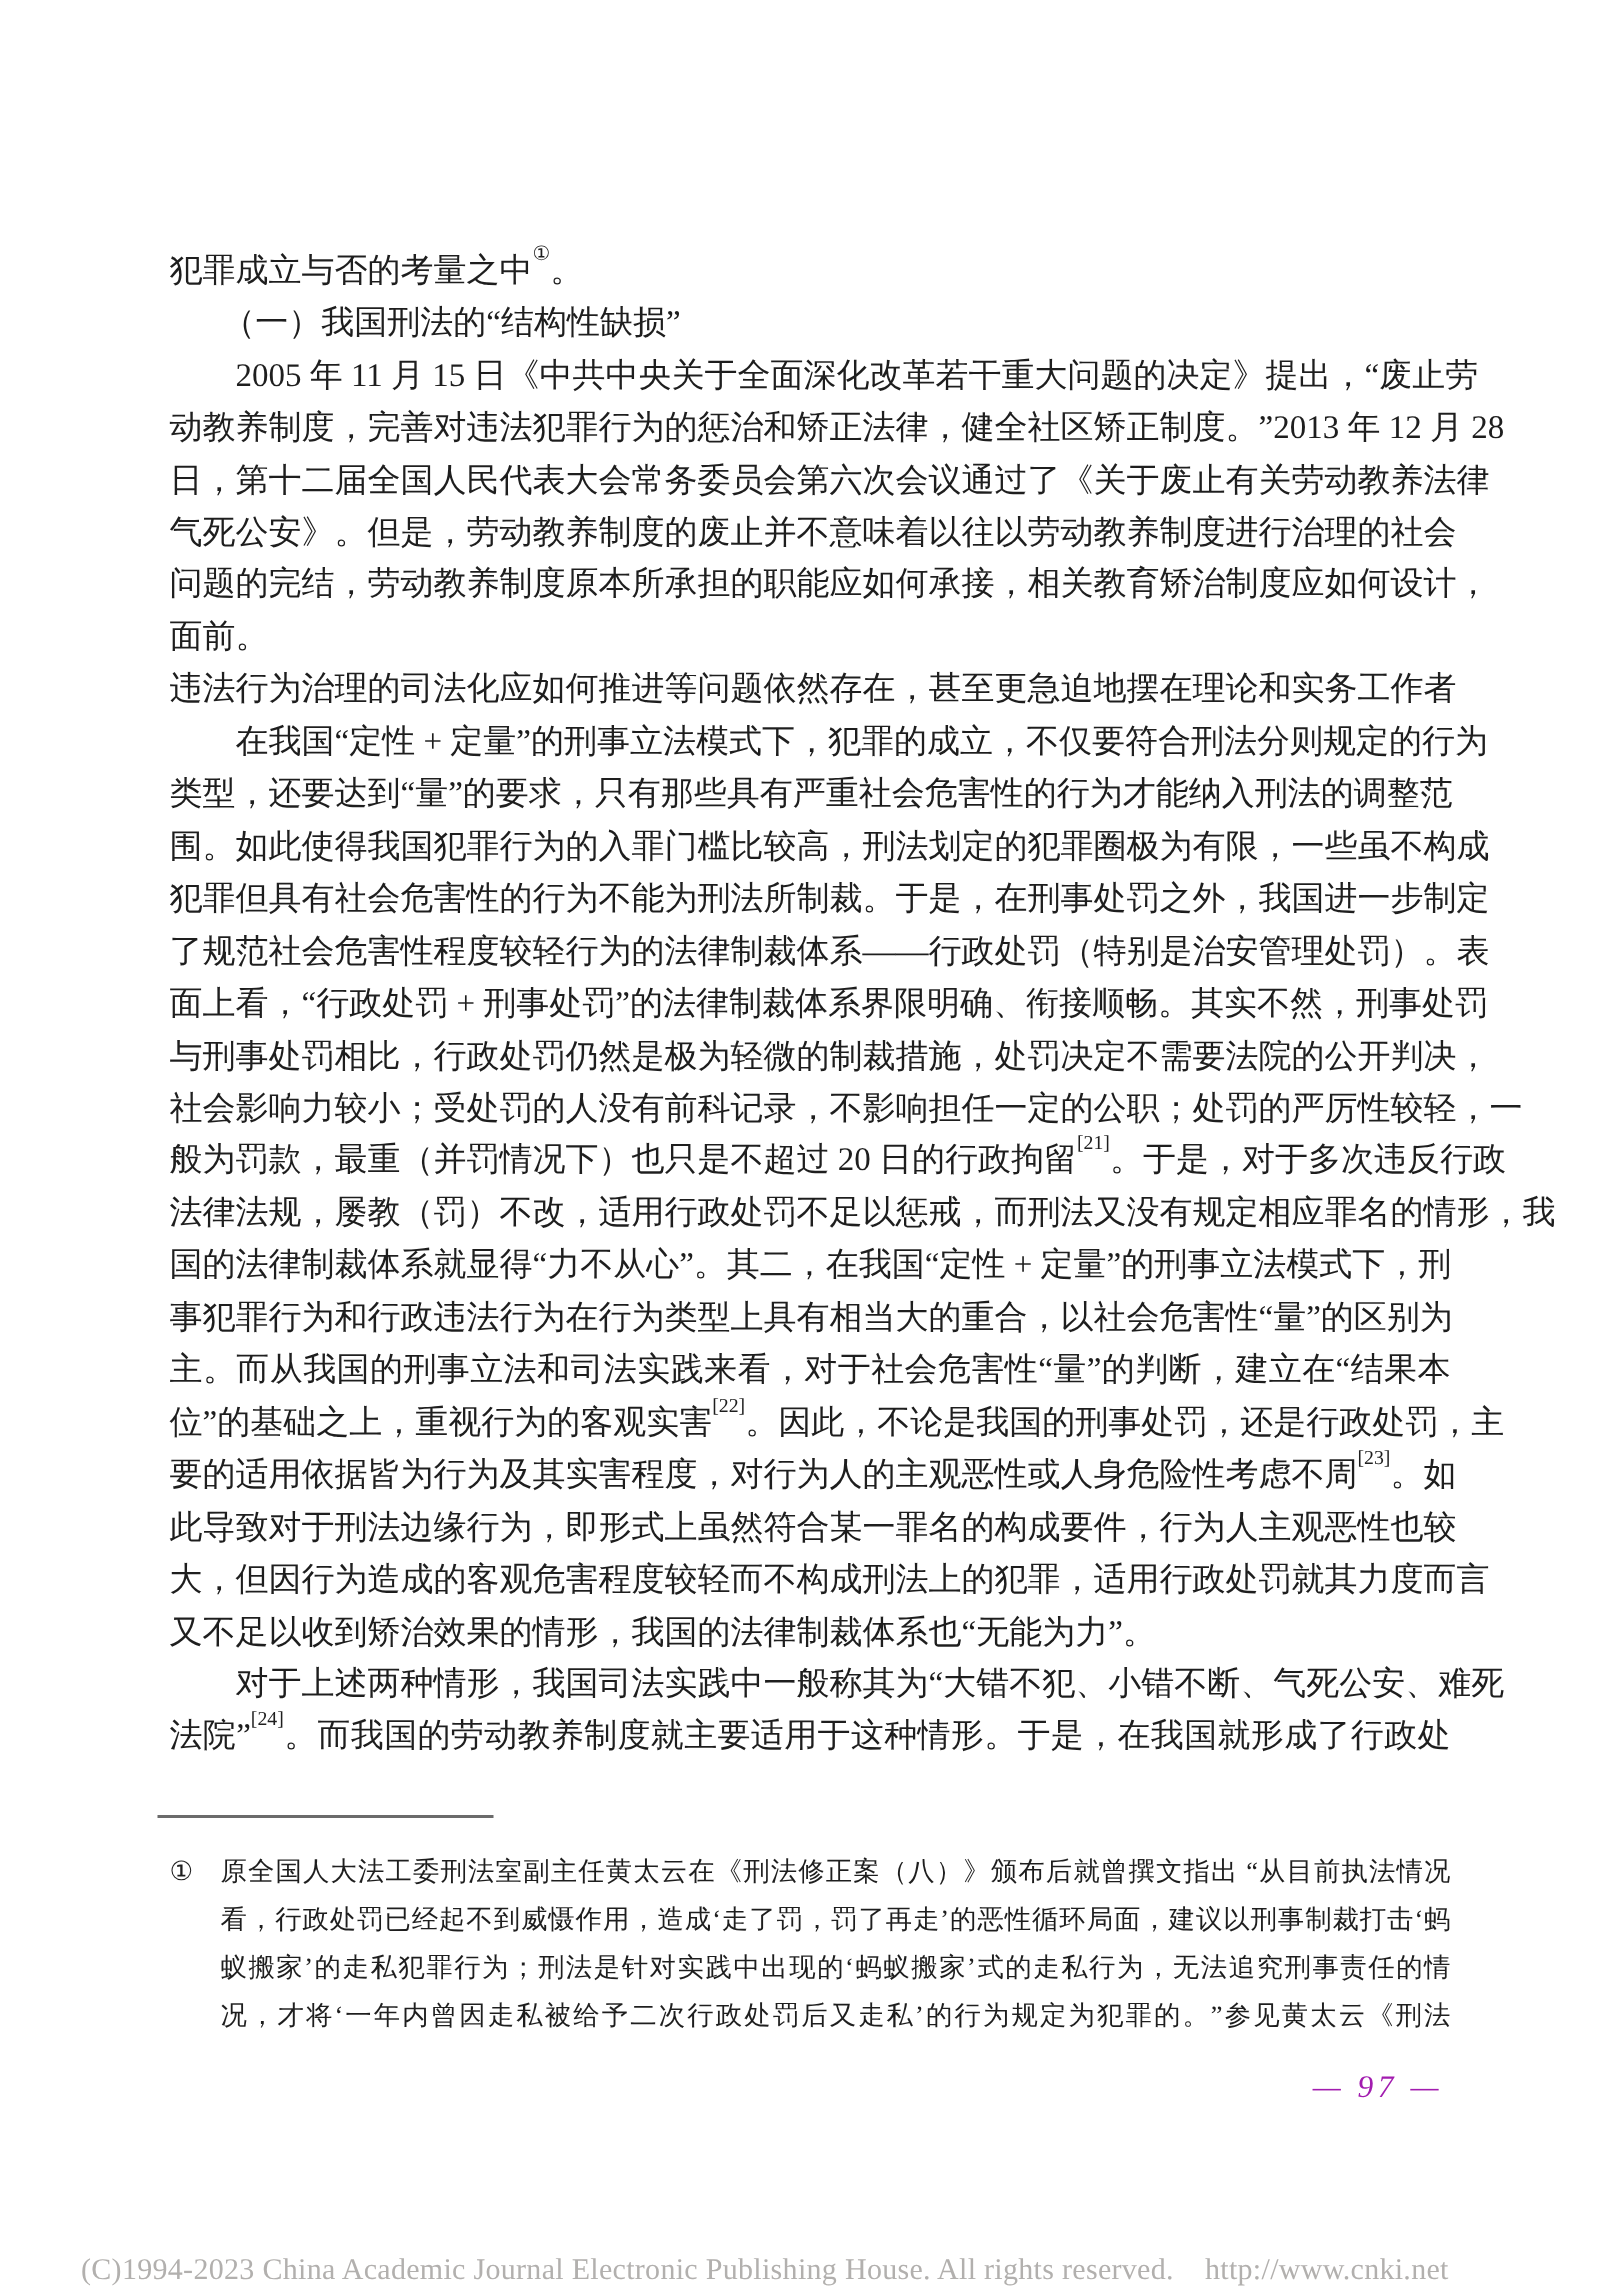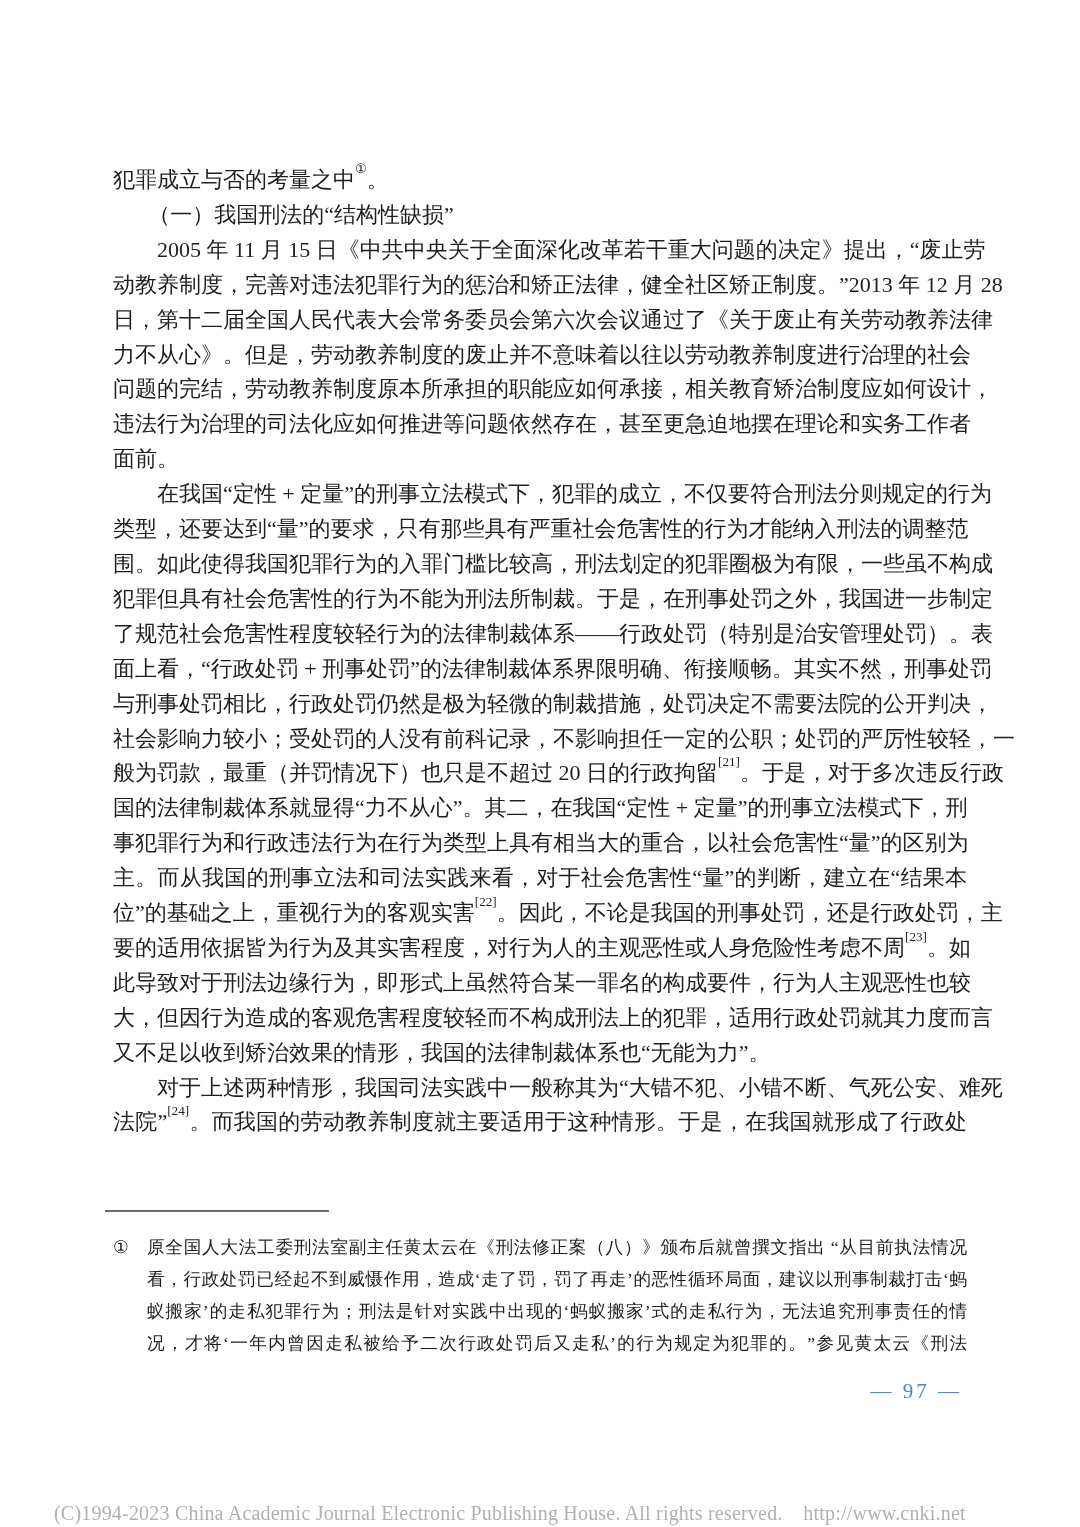--- a/index.html
+++ b/index.html
@@ -35,51 +35,52 @@
   .footnotes{
     position:absolute;left:113px;top:1231px;width:854px;
     font-size:17.6px;line-height:32px;color:var(--text);
   }
   .fn-line{position:relative;padding-left:34px;white-space:nowrap;}
   .fn-line.just{text-align:justify;text-align-last:justify;}
   .fn-marker{position:absolute;left:0;top:0;}
 
   .page-number{
     position:absolute;top:1379px;right:118px;
-    font-size:21px;color:#3b82f6;letter-spacing:3px;
+    font-size:21px;color:#a21caf;letter-spacing:3px;font-style:italic;
   }
   .footer{
     position:absolute;left:54px;top:1502px;
     font-size:20px;color:var(--footer);
     white-space:pre;letter-spacing:0.2px;
   }
 </style>
 </head>
 <body>
 
 <div class="page">
   <div class="body-text" id="body-text">
       <div class="bline">犯罪成立与否的考量之中<sup class="ref">①</sup>。</div>
       <div class="bline" style="text-indent: 1.6em;">（一）我国刑法的“结构性缺损”</div>
       <div class="bline just" style="text-indent: 2em;">2005 年 11 月 15 日《中共中央关于全面深化改革若干重大问题的决定》提出，“废止劳</div>
       <div class="bline just">动教养制度，完善对违法犯罪行为的惩治和矫正法律，健全社区矫正制度。”2013 年 12 月 28</div>
       <div class="bline just">日，第十二届全国人民代表大会常务委员会第六次会议通过了《关于废止有关劳动教养法律</div>
-      <div class="bline just">力不从心》。但是，劳动教养制度的废止并不意味着以往以劳动教养制度进行治理的社会</div>
+      <div class="bline just">气死公安》。但是，劳动教养制度的废止并不意味着以往以劳动教养制度进行治理的社会</div>
       <div class="bline just">问题的完结，劳动教养制度原本所承担的职能应如何承接，相关教育矫治制度应如何设计，</div>
+      <div class="bline">面前。</div>
       <div class="bline just">违法行为治理的司法化应如何推进等问题依然存在，甚至更急迫地摆在理论和实务工作者</div>
-      <div class="bline">面前。</div>
       <div class="bline just" style="text-indent: 2em;">在我国“定性 + 定量”的刑事立法模式下，犯罪的成立，不仅要符合刑法分则规定的行为</div>
       <div class="bline just">类型，还要达到“量”的要求，只有那些具有严重社会危害性的行为才能纳入刑法的调整范</div>
       <div class="bline just">围。如此使得我国犯罪行为的入罪门槛比较高，刑法划定的犯罪圈极为有限，一些虽不构成</div>
       <div class="bline just">犯罪但具有社会危害性的行为不能为刑法所制裁。于是，在刑事处罚之外，我国进一步制定</div>
       <div class="bline just">了规范社会危害性程度较轻行为的法律制裁体系——行政处罚（特别是治安管理处罚）。表</div>
       <div class="bline just">面上看，“行政处罚 + 刑事处罚”的法律制裁体系界限明确、衔接顺畅。其实不然，刑事处罚</div>
       <div class="bline just">与刑事处罚相比，行政处罚仍然是极为轻微的制裁措施，处罚决定不需要法院的公开判决，</div>
       <div class="bline just">社会影响力较小；受处罚的人没有前科记录，不影响担任一定的公职；处罚的严厉性较轻，一</div>
       <div class="bline just">般为罚款，最重（并罚情况下）也只是不超过 20 日的行政拘留<sup class="ref">[21]</sup>。于是，对于多次违反行政</div>
+      <div class="bline just">法律法规，屡教（罚）不改，适用行政处罚不足以惩戒，而刑法又没有规定相应罪名的情形，我</div>
       <div class="bline just">国的法律制裁体系就显得“力不从心”。其二，在我国“定性 + 定量”的刑事立法模式下，刑</div>
       <div class="bline just">事犯罪行为和行政违法行为在行为类型上具有相当大的重合，以社会危害性“量”的区别为</div>
       <div class="bline just">主。而从我国的刑事立法和司法实践来看，对于社会危害性“量”的判断，建立在“结果本</div>
       <div class="bline just">位”的基础之上，重视行为的客观实害<sup class="ref">[22]</sup>。因此，不论是我国的刑事处罚，还是行政处罚，主</div>
       <div class="bline just">要的适用依据皆为行为及其实害程度，对行为人的主观恶性或人身危险性考虑不周<sup class="ref">[23]</sup>。如</div>
       <div class="bline just">此导致对于刑法边缘行为，即形式上虽然符合某一罪名的构成要件，行为人主观恶性也较</div>
       <div class="bline just">大，但因行为造成的客观危害程度较轻而不构成刑法上的犯罪，适用行政处罚就其力度而言</div>
       <div class="bline">又不足以收到矫治效果的情形，我国的法律制裁体系也“无能为力”。</div>
       <div class="bline just" style="text-indent: 2em;">对于上述两种情形，我国司法实践中一般称其为“大错不犯、小错不断、气死公安、难死</div>
       <div class="bline just">法院”<sup class="ref">[24]</sup>。而我国的劳动教养制度就主要适用于这种情形。于是，在我国就形成了行政处</div>

